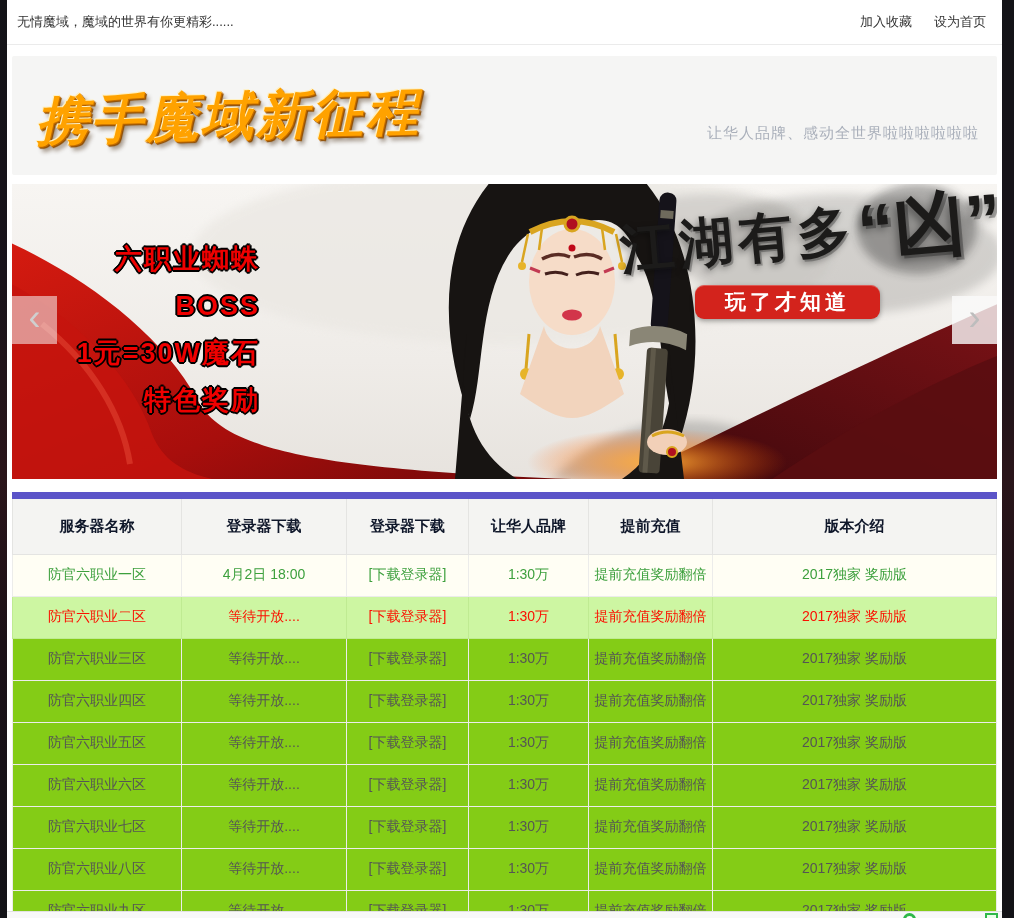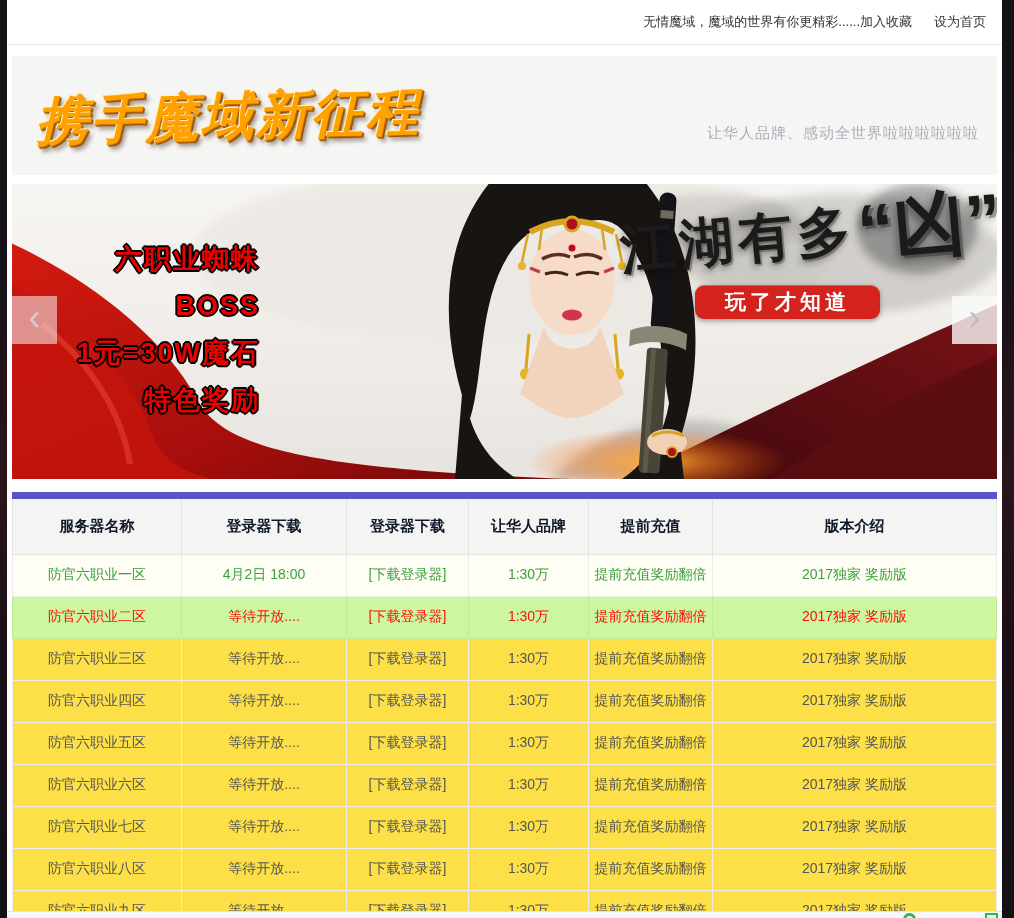--- a/index.html
+++ b/index.html
@@ -10,21 +10,21 @@
     position:relative;
   }
   .page {
     position:absolute; left:7px; top:0; width:995px; height:918px;
     background:#ffffff; overflow:hidden;
   }
 
   
   .topbar {
     height:45px; background:#fff; border-bottom:1px solid #ebebeb;
-    display:flex; align-items:center; justify-content:flex-end;
+    display:flex; align-items:center; justify-content:space-between;
     padding:0 16px 0 10px; font-size:13px; color:#333;
   }
   .topbar-links { display:flex; gap:22px; }
   .topbar-links a { color:#333; text-decoration:none; cursor:pointer; }
 
   
   .header {
     margin:11px 5px 9px 5px; height:119px; background:#f5f5f4;
     position:relative; border-radius:2px;
   }
@@ -83,21 +83,21 @@
   
   .table-wrap { margin:13px 5px 0 5px; }
   .accent-bar { height:7px; background:#5b54c8; }
   table.servers { width:100%; border-collapse:collapse; table-layout:fixed; }
   table.servers th {
     height:55px; background:#f4f4f2; font-weight:700;
     font-size:15px; color:#0f172a; border:1px solid #e4e4e2; border-top:none;
   }
   table.servers td {
     height:42px; text-align:center; font-size:14px; color:#555;
-    border:1px solid #ececea; background:#fde047;
+    border:1px solid #ececea; background:#84cc16;
   }
   tr.row-open td { background:#fffef4; color:#3da03d; }
   tr.row-hot  td { background:#cdf6a2; color:#fb1000; border-color:#bfeb92; }
   td.dl-link { cursor:pointer; }
 
   
   .footer-strip {
     position:absolute; left:0; right:0; top:911px; height:7px;
     background:#f8f8f8; border-top:1px solid #e2e2e2; z-index:5;
   }

